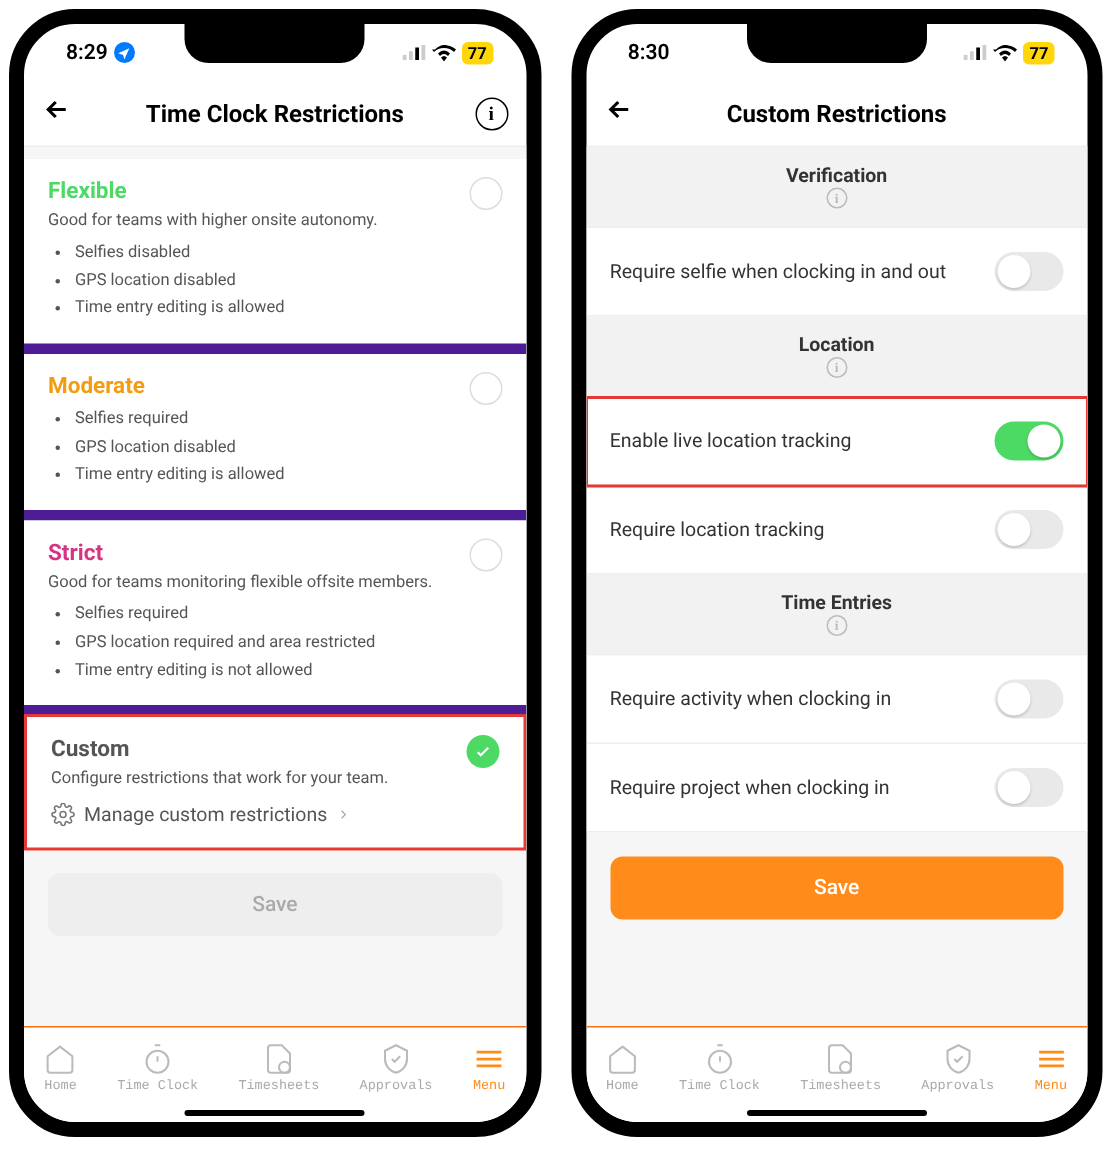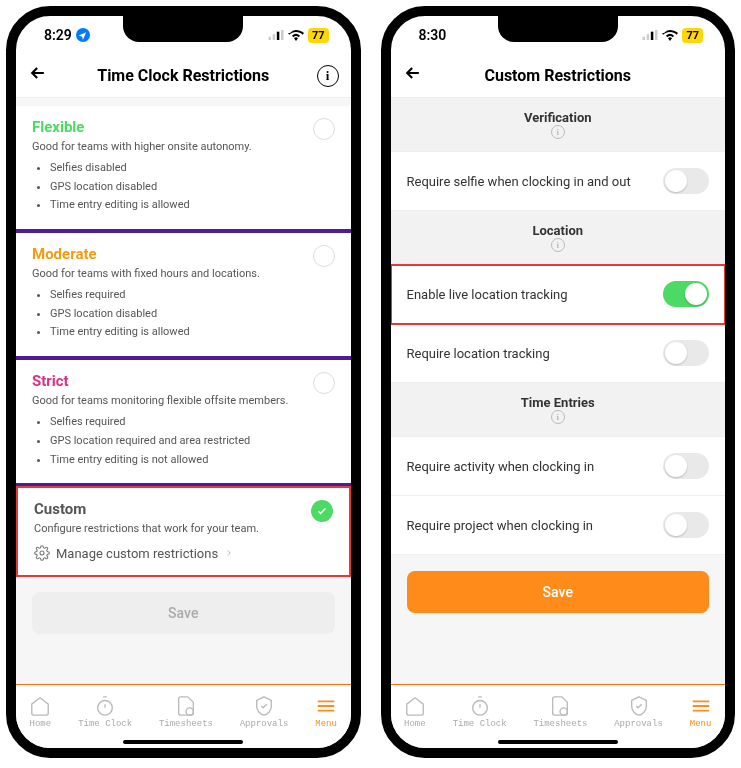--- a/index.html
+++ b/index.html
@@ -91,21 +91,21 @@
   }
   .header-title { font-size: 16px; font-weight: 700; }
   .content {
     flex: 1;
     overflow: hidden;
     background: #f6f6f6;
   }
   .option-card {
     background: #fff;
     padding: 12px 16px 14px;
-    border-bottom: 4px solid #4c1d95;
+    border-bottom: 7px solid #4c1d95;
     position: relative;
   }
   .option-title { font-size: 15px; font-weight: 700; margin-bottom: 4px; }
   .option-sub { font-size: 11px; color: #555; margin-bottom: 6px; }
   .option-card ul { list-style: disc; padding-left: 18px; }
   .option-card li { font-size: 11px; color: #555; line-height: 1.7; }
   .radio {
     position: absolute;
     top: 12px;
     right: 16px;
@@ -256,21 +256,20 @@
       <ul>
         <li>Selfies disabled</li>
         <li>GPS location disabled</li>
         <li>Time entry editing is allowed</li>
       </ul>
       <div class="radio"></div>
     </div>
 
     <div class="option-card moderate">
       <div class="option-title">Moderate</div>
-      <div class="option-sub">Good for teams with fixed hours and locations.</div>
       <ul>
         <li>Selfies required</li>
         <li>GPS location disabled</li>
         <li>Time entry editing is allowed</li>
       </ul>
       <div class="radio"></div>
     </div>
 
     <div class="option-card strict">
       <div class="option-title">Strict</div>

